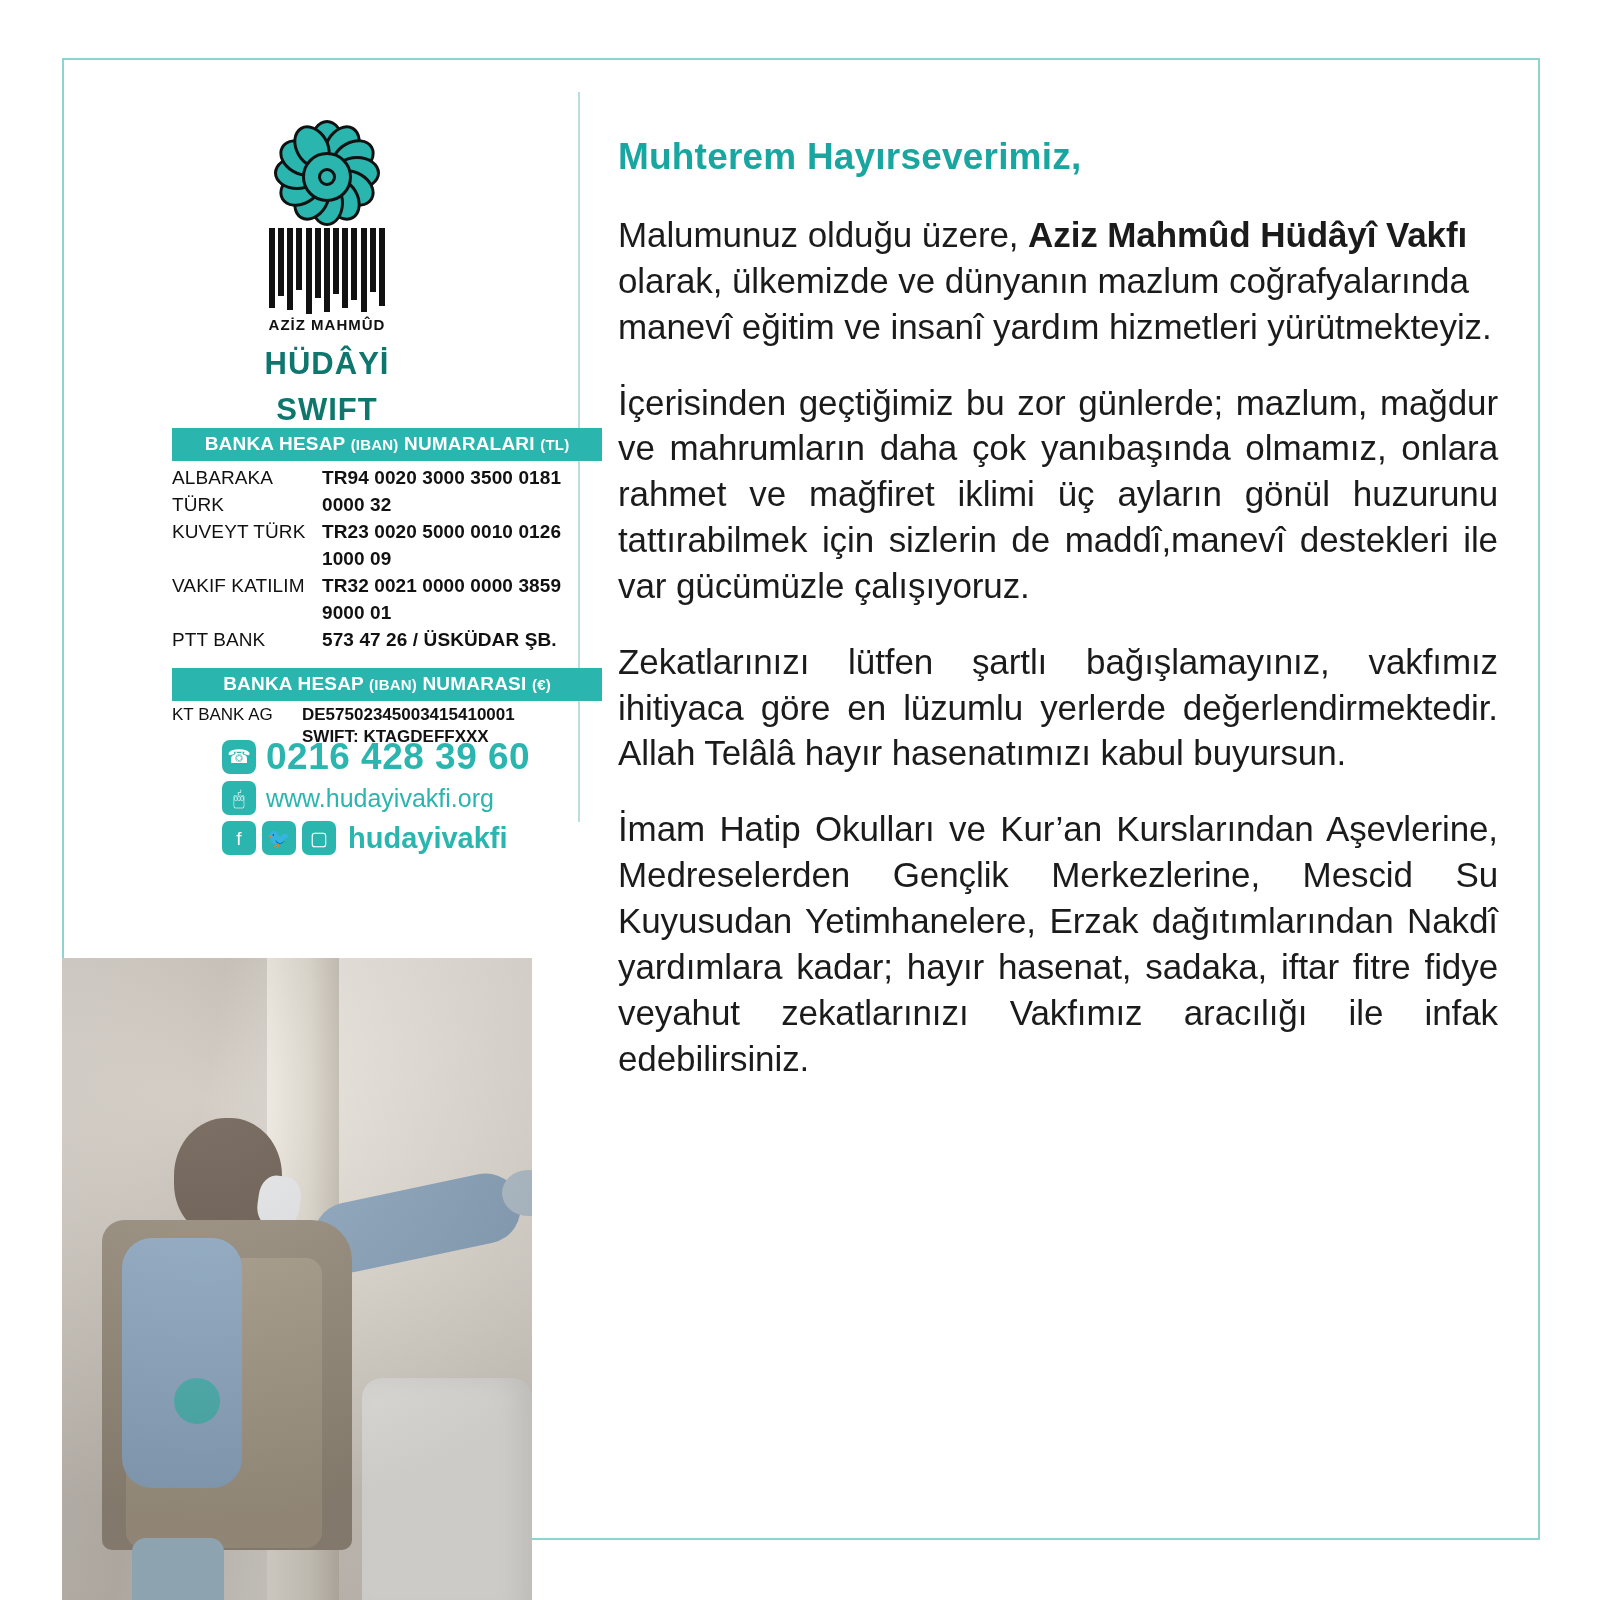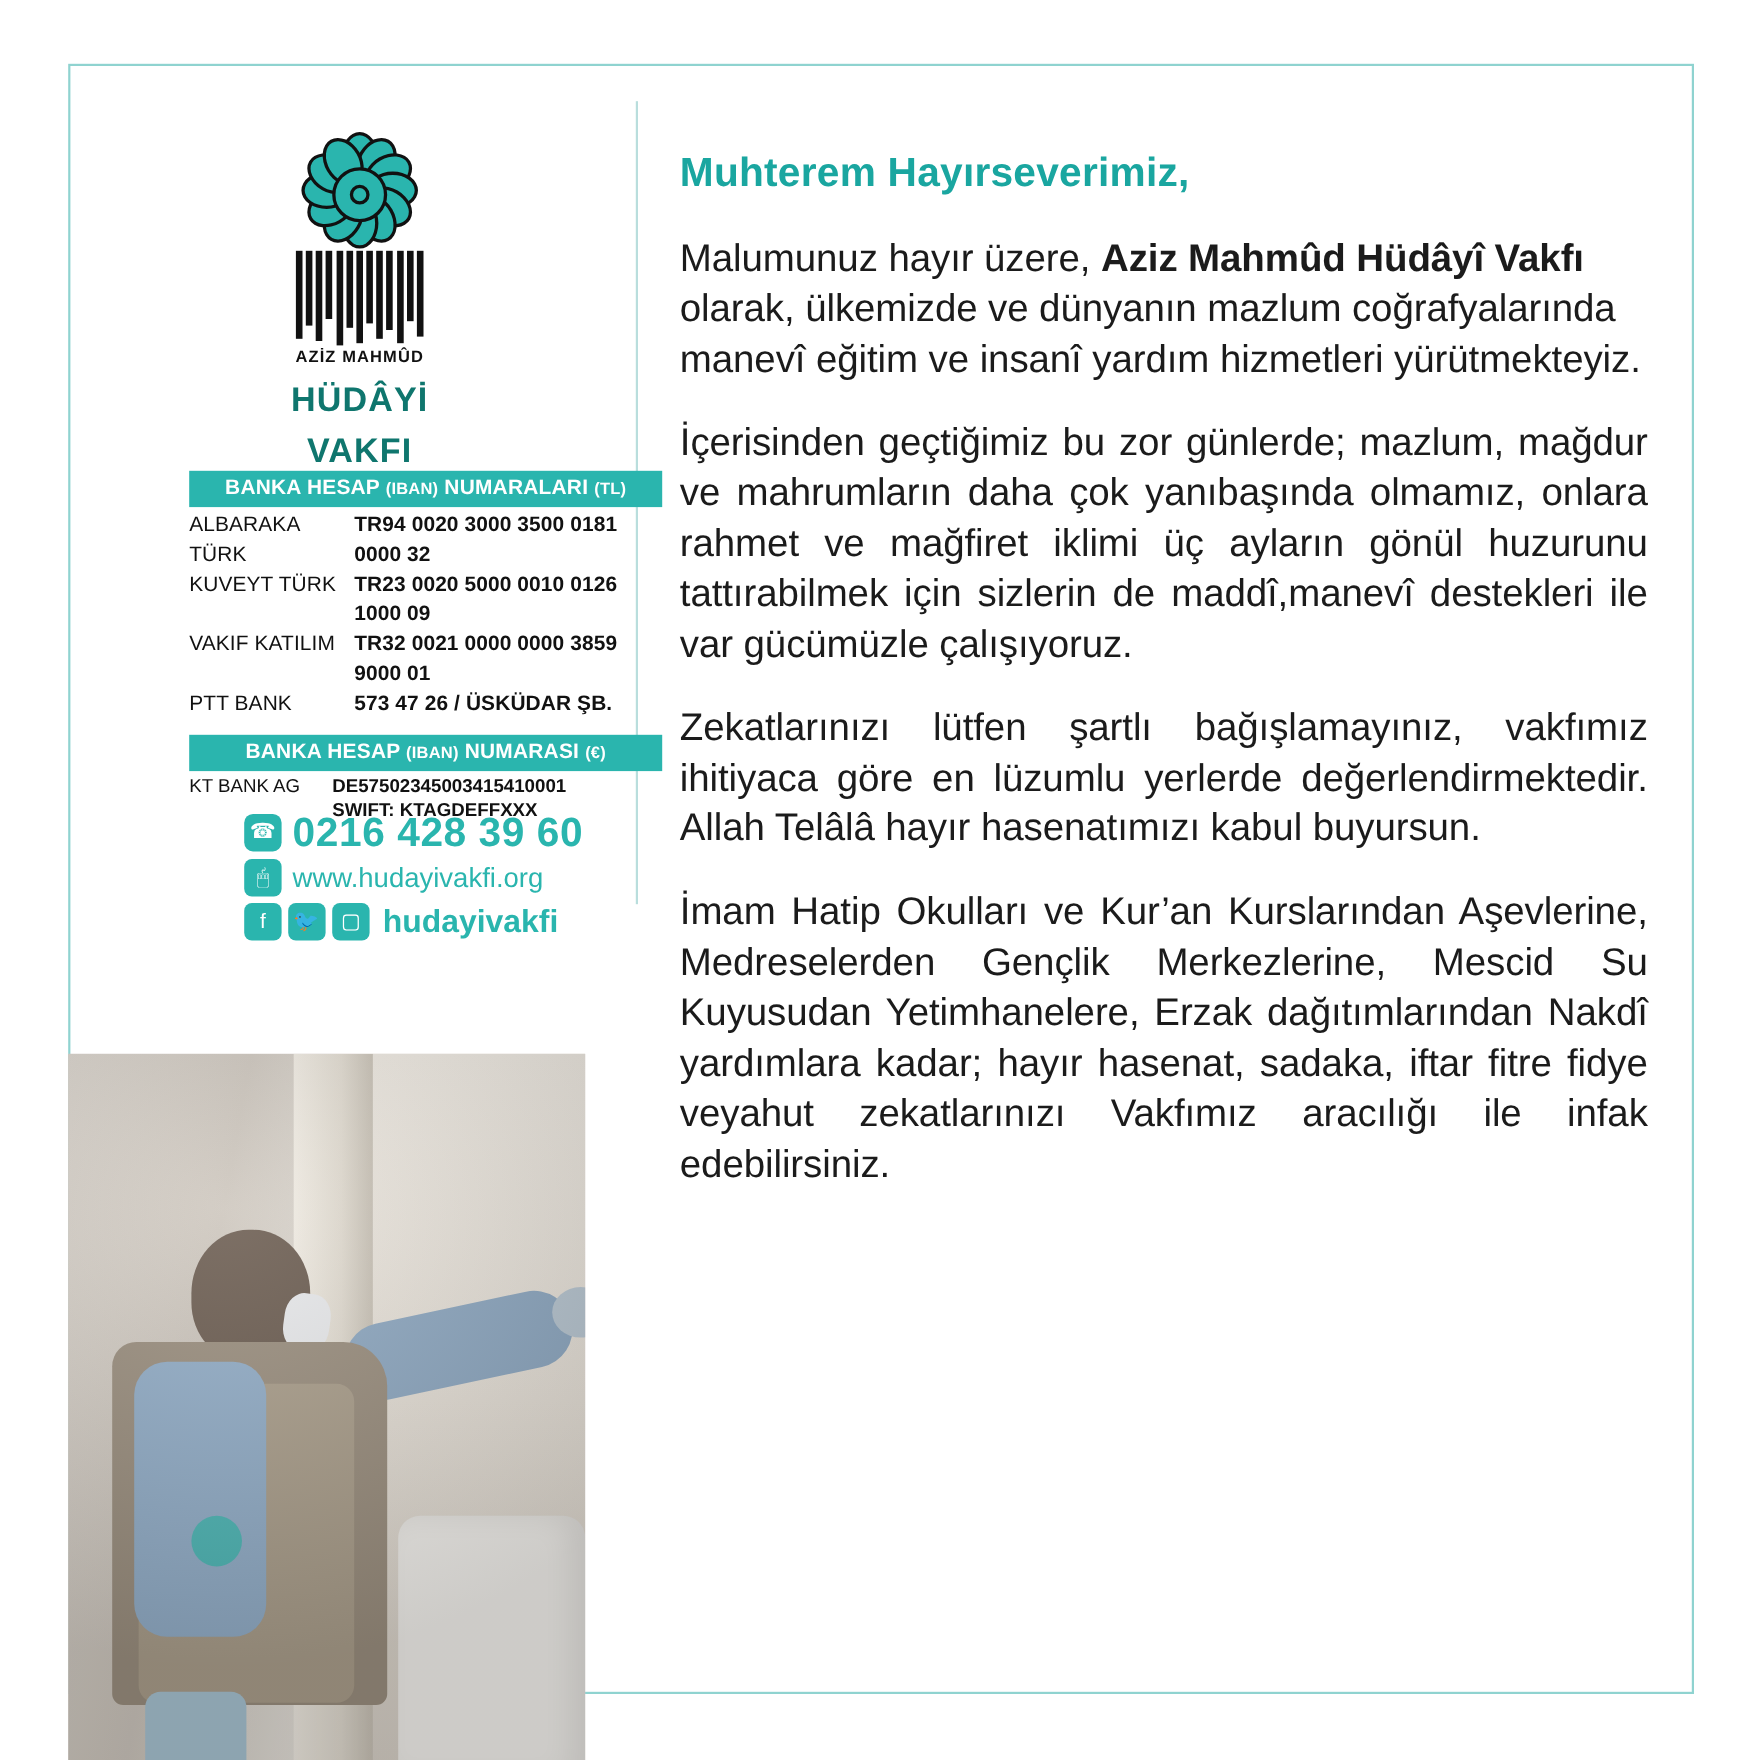--- a/index.html
+++ b/index.html
@@ -437,21 +437,21 @@
         <span style="height:84px"></span>
           <span style="height:66px"></span>
         <span style="height:80px"></span>
           <span style="height:72px"></span>
         <span style="height:84px"></span>
           <span style="height:64px"></span>
         <span style="height:78px"></span>
       </div>
       <div class="logo-sub">AZİZ MAHMÛD</div>
       <div class="logo-main">HÜDÂYİ</div>
-      <div class="logo-main">VAKFI</div>
+      <div class="logo-main">SWIFT</div>
     </div>
 
     <div class="bank-block">
 
       <div class="bank-header">
         <span>BANKA HESAP</span>
         <span class="sm">(IBAN)</span>
         <span>NUMARALARI</span>
         <span class="sm">(TL)</span>
       </div>
@@ -523,21 +523,21 @@
       <div class="ph-bag"></div>
       <div class="ph-bottle"></div>
       <div class="ph-shadow"></div>
     </div>
   </div>
 
   <div class="right-col">
     <h1 class="salutation">Muhterem Hayırseverimiz,</h1>
 
     <p class="para first">
-      <span>Malumunuz hayır üzere, </span><b>Aziz Mahmûd Hüdâyî Vakfı</b><span> olarak, ülkemizde ve dünyanın mazlum coğrafyalarında manevî eğitim ve insanî yardım hizmetleri yürütmekteyiz.</span>
+      <span>Malumunuz olduğu üzere, </span><b>Aziz Mahmûd Hüdâyî Vakfı</b><span> olarak, ülkemizde ve dünyanın mazlum coğrafyalarında manevî eğitim ve insanî yardım hizmetleri yürütmekteyiz.</span>
     </p>
 
     <p class="para">
       <span>İçerisinden geçtiğimiz bu zor günlerde; mazlum, mağdur ve mahrumların daha çok yanıbaşında olmamız, onlara rahmet ve mağfiret iklimi üç ayların gönül huzurunu tattırabilmek için sizlerin de maddî,manevî destekleri ile var gücümüzle çalışıyoruz.</span>
     </p>
 
     <p class="para">
       <span>Zekatlarınızı lütfen şartlı bağışlamayınız, vakfımız ihitiyaca göre en lüzumlu yerlerde değerlendirmektedir. Allah Telâlâ hayır hasenatımızı kabul buyursun.</span>
     </p>
 

